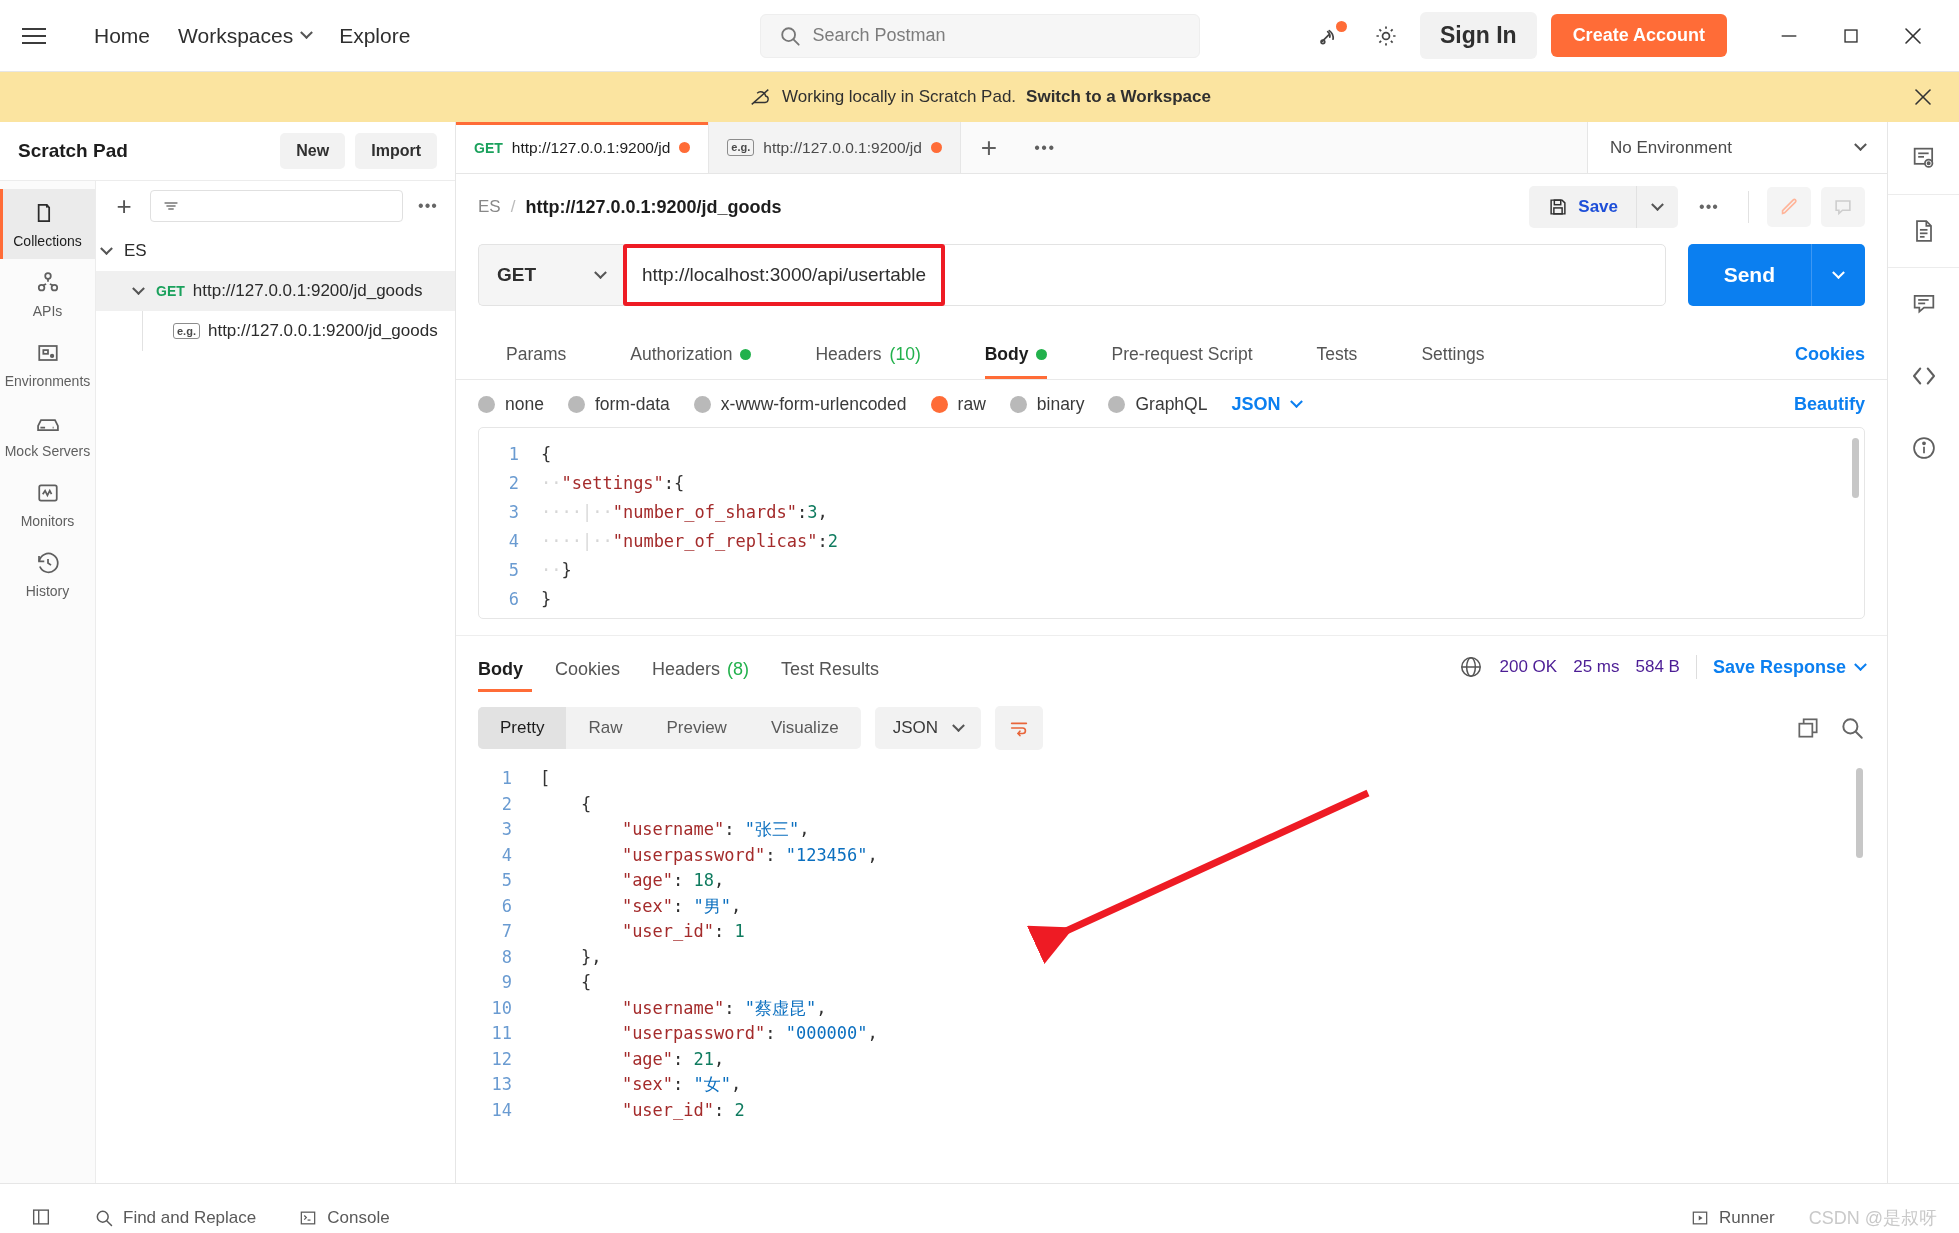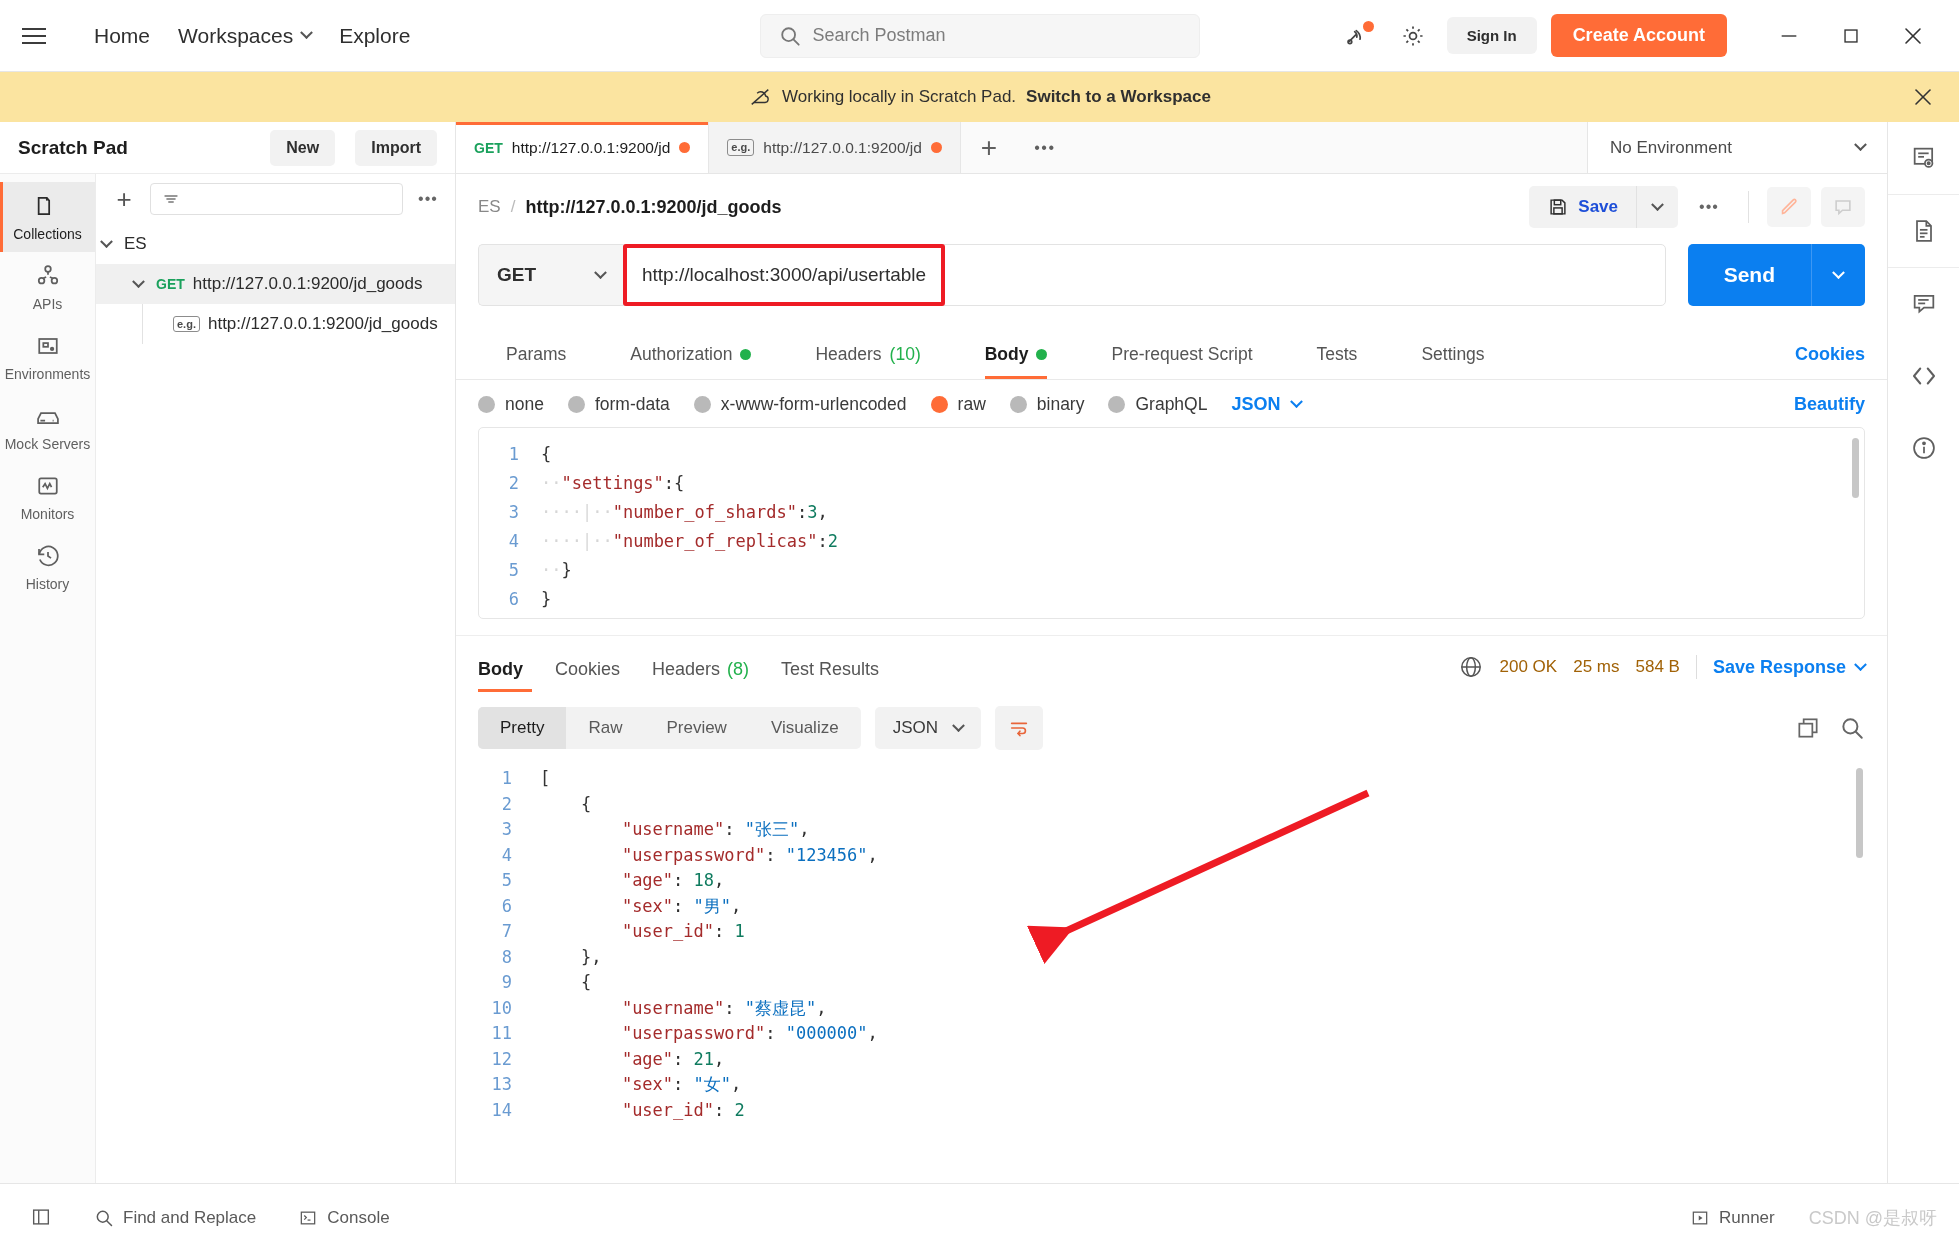--- a/index.html
+++ b/index.html
@@ -36,21 +36,21 @@
     position:absolute; left:50%; transform:translateX(-50%);
     width: 440px; height: 44px; background:#f6f6f6; border:1px solid #eeeeee;
     border-radius: 6px; display:flex; align-items:center; gap:12px; padding:0 18px;
     cursor: text;
   }
   .search-wrap .ph { color:#7d7d7d; font-size:18px; }
   .right-tools { margin-left:auto; display:flex; align-items:center; gap:14px; }
   .icon-btn { width:40px; height:40px; display:flex; align-items:center; justify-content:center; border-radius:5px; cursor:pointer; position:relative;}
   .dot-badge { position:absolute; top:5px; right:5px; width:11px;height:11px;border-radius:50%;background:#ff6c37; }
   .btn-signin {
-    background:#f2f2f2; color:#2f2f2f; font-size:15px; font-weight:bold;
+    background:#f2f2f2; color:#2f2f2f; font-size:23px; font-weight:bold;
     padding: 10px 20px; border-radius:6px; border:none; cursor:pointer;
   }
   .btn-create {
     background:#ff6c37; color:#fff; font-size:18px; font-weight:bold;
     padding:11px 22px; border-radius:6px; border:none; cursor:pointer;
   }
   .win-ctl { width:48px;height:44px; display:flex;align-items:center;justify-content:center;cursor:pointer;}
 
   
   .banner {
@@ -59,21 +59,21 @@
   }
   .banner b { font-weight:bold; }
   .banner .close { position:absolute; right:24px; top:50%; transform:translateY(-50%); cursor:pointer; }
 
   
   .main { display:flex; height: calc(1233px - 72px - 50px - 50px); }
 
   
   .leftpanel { width: 456px; border-right:1px solid #e6e6e6; display:flex; flex-direction:column; background:#fff;}
   .lp-head {
-    height:52px; display:flex; align-items:center; padding: 0 18px; gap:20px;
+    height:59px; display:flex; align-items:center; padding: 0 18px; gap:10px;
     border-bottom:1px solid #ececec;
   }
   .lp-title { font-size:19px; font-weight:bold; color:#1d1d1d; }
   .lp-head .spacer { flex:1; }
   .lp-btn { background:#f2f2f2; border:none; border-radius:5px; padding:9px 16px; font-size:16px; font-weight:bold; color:#2f2f2f; cursor:pointer; }
   .lp-body { flex:1; display:flex; min-height:0; }
   .railbar { width: 96px; border-right:1px solid #ececec; background:#fbfbfb; padding-top:8px; }
   .rail-item {
     height:70px; display:flex; flex-direction:column; align-items:center; justify-content:center;
     gap:6px; font-size:14px; color:#5f5f5f; cursor:pointer; position:relative;
@@ -191,21 +191,21 @@
     position:absolute; right:5px; top:10px; width:7px; height:60px; border-radius:4px; background:#c7c7c7;
   }
 
   
   .resp-head { display:flex; align-items:flex-end; padding: 18px 22px 0 22px; border-top:1px solid #eee; margin-top:16px; }
   .rsp-tab { font-size:18px; color:#555; padding:0 16px 12px 16px; cursor:pointer; position:relative; display:flex; gap:7px;}
   .rsp-tab:first-child{padding-left:0;}
   .rsp-tab.active { color:#1d1d1d; font-weight:bold; }
   .rsp-tab.active:after{content:"";position:absolute;left:0;width:54px;bottom:0;height:3px;background:#ff6c37;}
   .resp-meta { margin-left:auto; display:flex; align-items:center; gap:16px; padding-bottom:12px; font-size:17px;}
-  .meta-ok { color:#a16207; }
+  .meta-ok { color:#4c1d95; }
   .meta-sep { width:1px; height:24px; background:#ddd; }
   .save-resp { color:#0b7ff0; font-weight:bold; font-size:18px; display:flex; align-items:center; gap:10px; cursor:pointer;}
 
   .resp-toolbar { display:flex; align-items:center; gap:14px; padding: 14px 22px 10px 22px; }
   .seg { display:flex; background:#f2f2f2; border-radius:5px; overflow:hidden; }
   .seg-item { padding:11px 22px; font-size:17px; color:#5a5a5a; cursor:pointer; }
   .seg-item.active { background:#e2e2e2; color:#1d1d1d; }
   .fmt-sel { background:#f2f2f2; border-radius:5px; padding:11px 18px; font-size:17px; color:#3a3a3a; display:flex; align-items:center; gap:16px; cursor:pointer;}
   .wrap-btn { background:#f2f2f2; border-radius:5px; width:48px; height:44px; display:flex;align-items:center;justify-content:center; cursor:pointer;}
   .tool-right { margin-left:auto; display:flex; gap:18px; align-items:center; }

